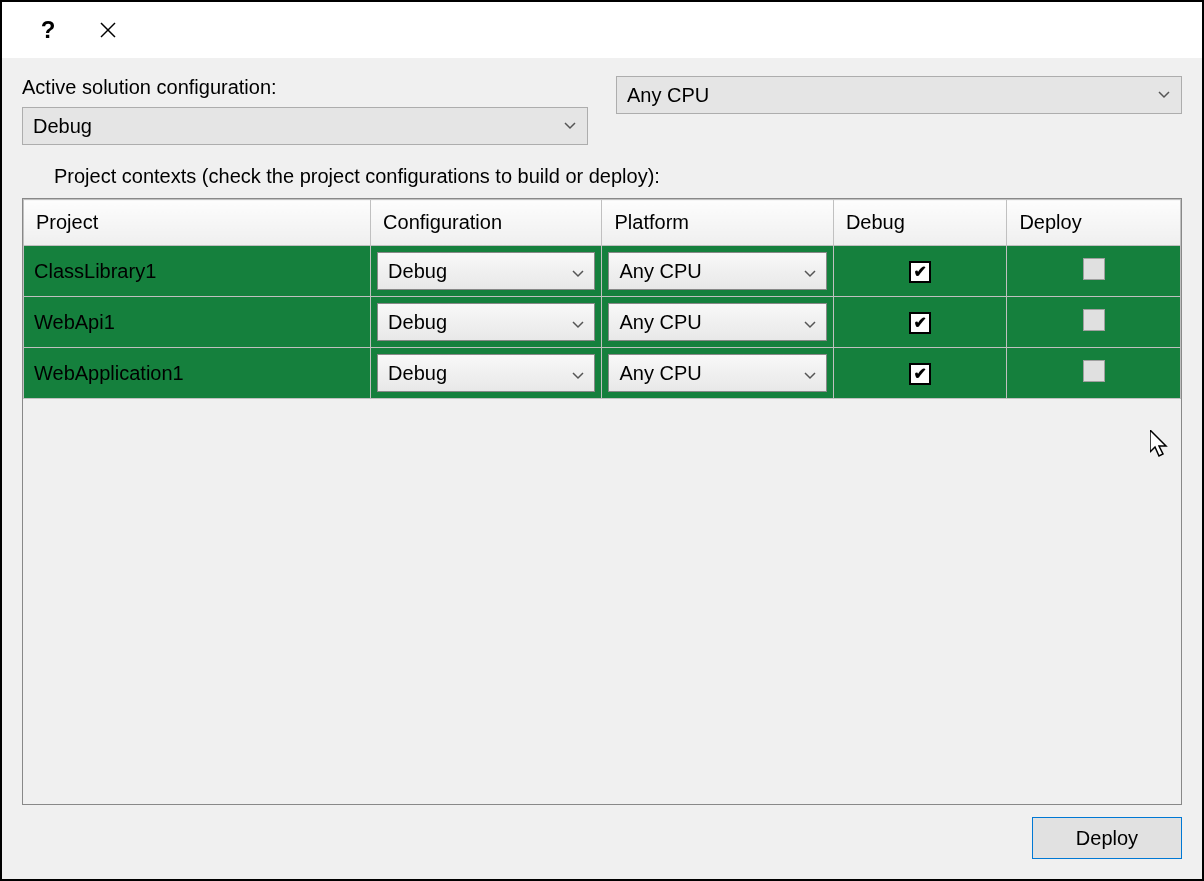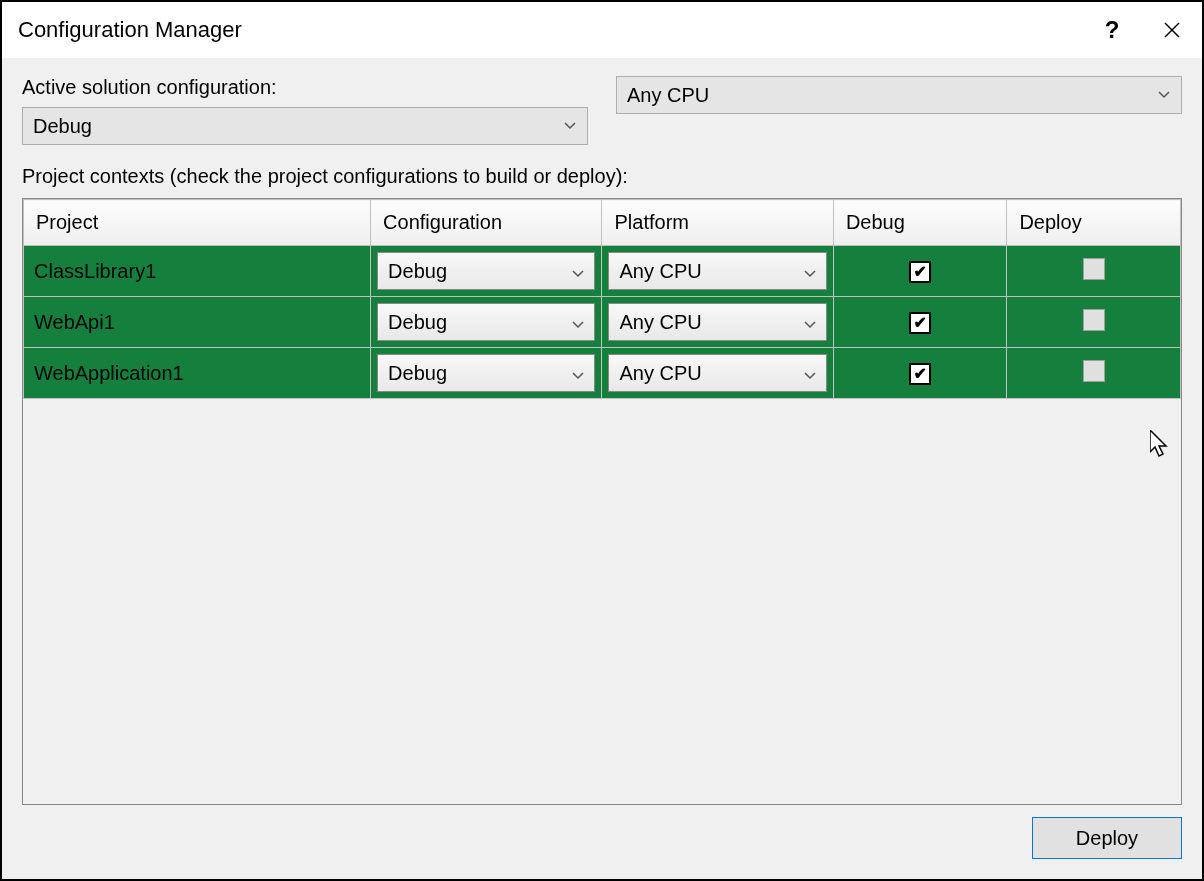--- a/index.html
+++ b/index.html
@@ -94,20 +94,21 @@
       width: 14px;
       height: 14px;
       display: flex;
       align-items: center;
       justify-content: center;
     }
     .section-label {
       font-size: 20px;
       color: #000;
       margin-bottom: 10px;
+      margin-left: 32px;
     }
     .grid-container {
       flex: 1;
       border: 1px solid #888;
       background: #f0f0f0;
       margin-bottom: 12px;
     }
     table {
       width: 100%;
       border-collapse: collapse;
@@ -194,21 +195,20 @@
       left: 1150px;
       top: 430px;
       pointer-events: none;
     }
   </style>
 </head>
 <body>
 
 <div class="window">
   <div class="titlebar">
-    <div class="titlebar-title">Configuration Manager</div>
     <div class="titlebar-btn help">
       <span>?</span>
     </div>
     <div class="titlebar-btn close">
       <svg viewBox="0 0 16 16">
           <line x1="1" y1="1" x2="15" y2="15" stroke="#000" stroke-width="1.5"></line>
           <line x1="15" y1="1" x2="1" y2="15" stroke="#000" stroke-width="1.5"></line>
         </svg>
     </div>
   </div>

